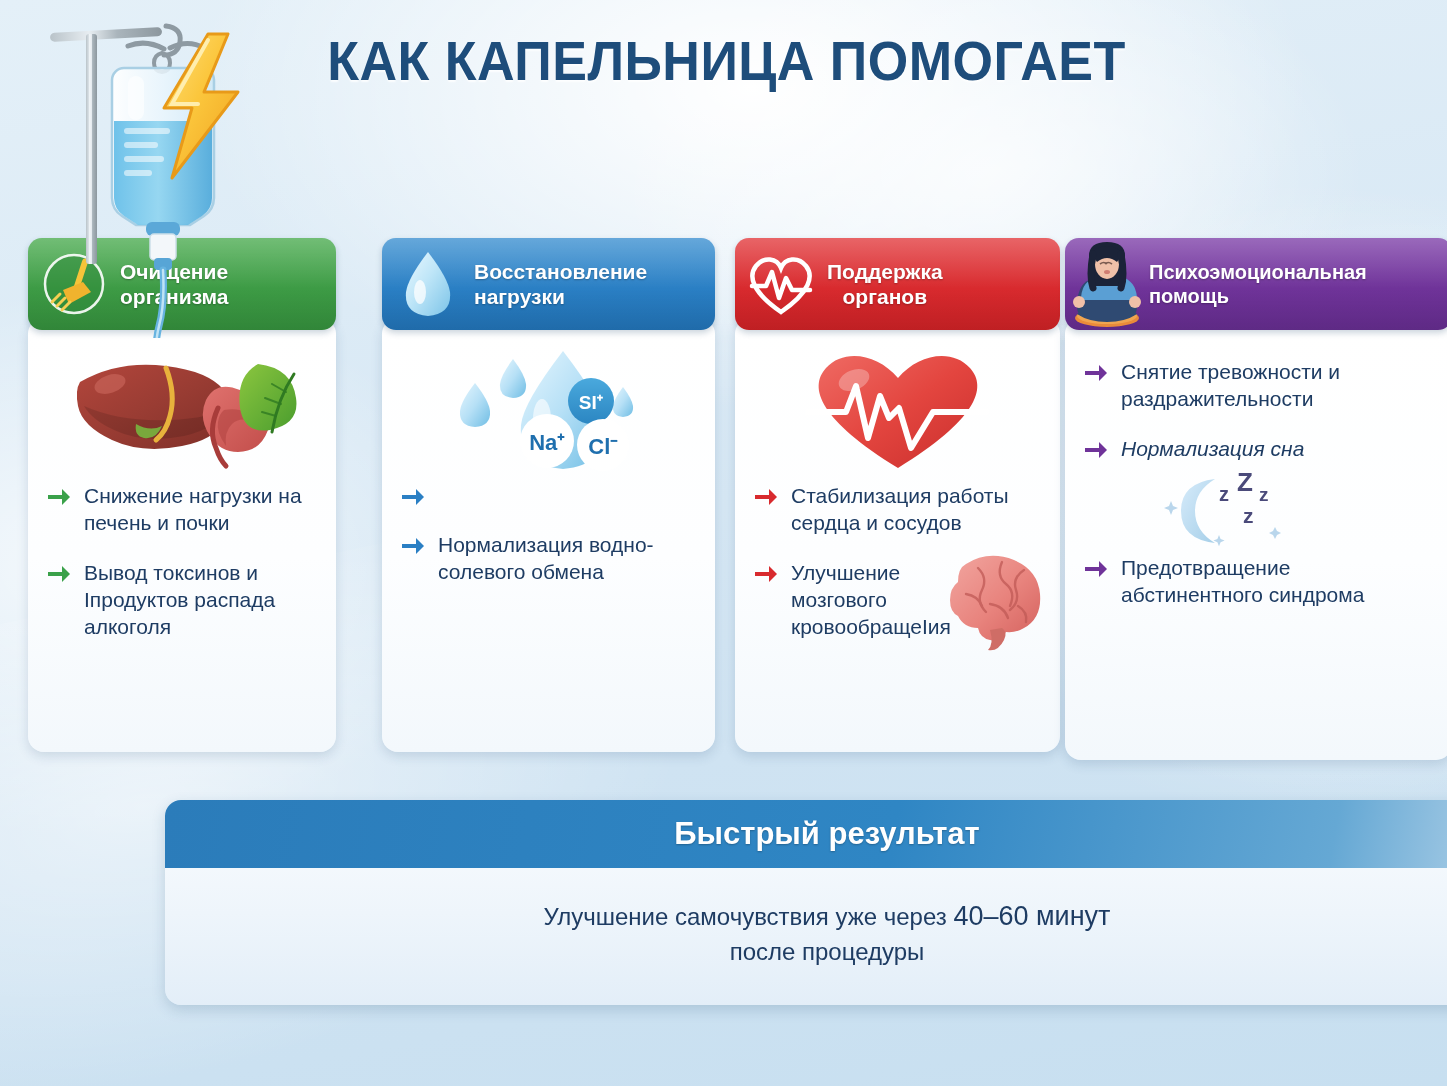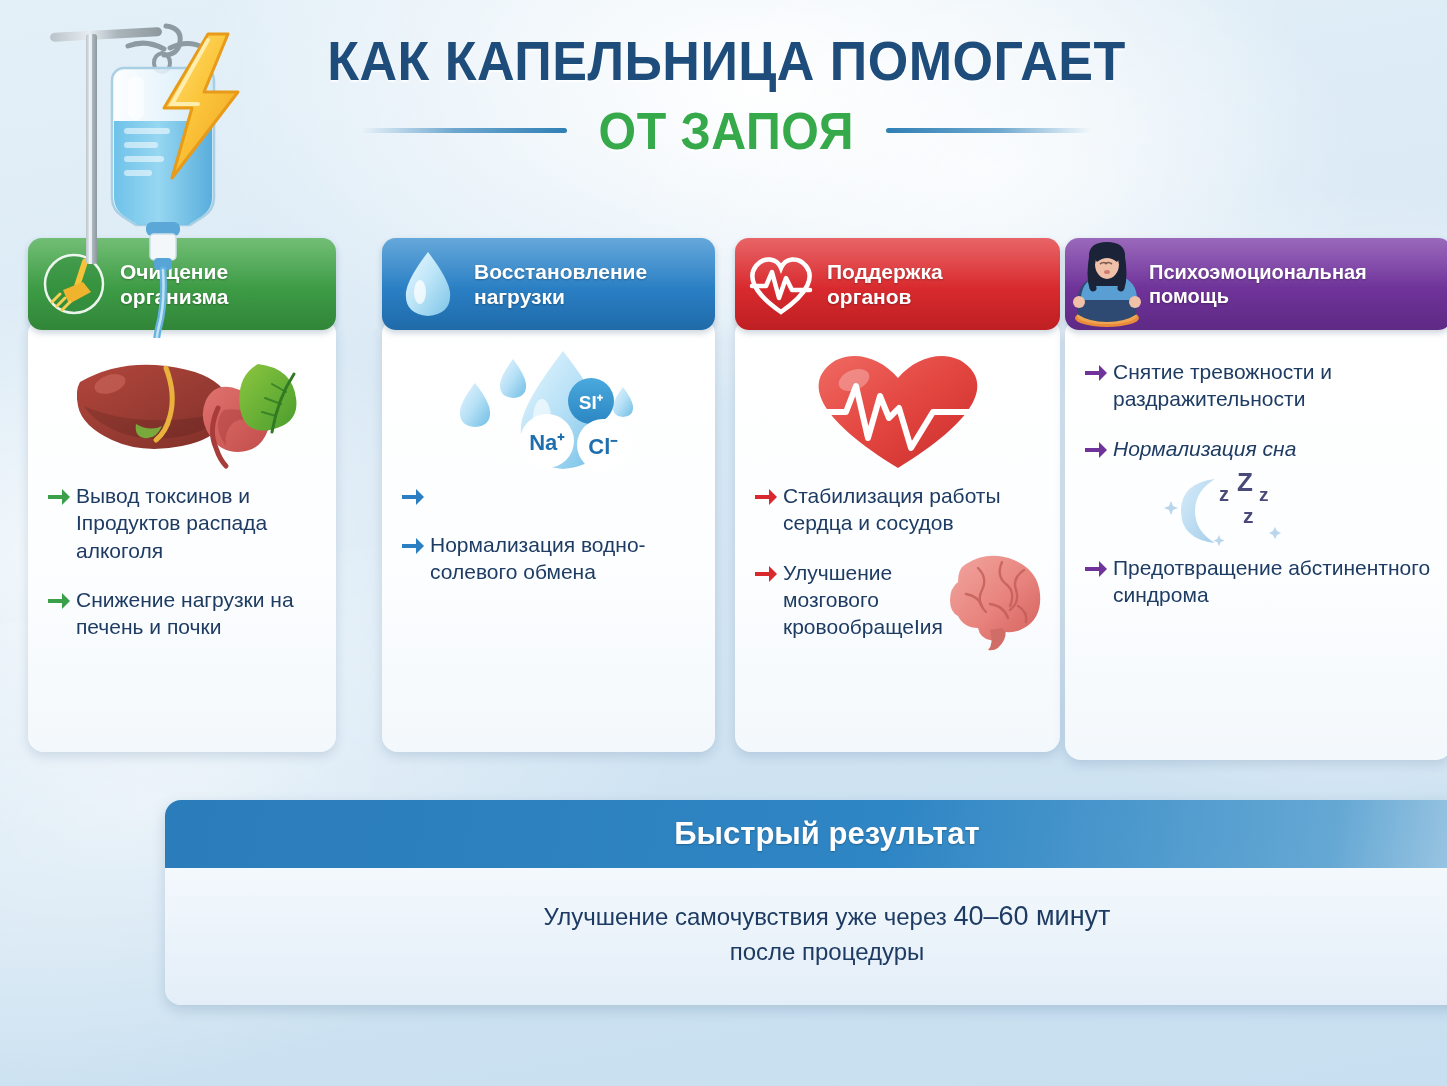--- a/index.html
+++ b/index.html
@@ -66,28 +66,28 @@
     text-shadow:0 1px 2px rgba(0,0,0,.28);padding-right:10px;
   }
   .card-body{
     position:relative;margin-top:-12px;border-radius:16px;
     background:linear-gradient(180deg,#ffffff 0%,#fdfeff 55%,#f3f8fc 100%);
     box-shadow:0 4px 12px rgba(30,70,110,.16);
     padding:26px 18px 24px 18px;z-index:2;
   }
   .illo{height:132px;display:flex;align-items:center;justify-content:center;position:relative;}
   .bullets{margin-top:6px;}
-  .bullet{display:flex;gap:4px;align-items:flex-start;margin-bottom:22px;}
+  .bullet{display:flex;gap:12px;align-items:flex-start;margin-bottom:22px;}
   .bullet:last-child{margin-bottom:0;}
   .arrow{min-width:26px;width:26px;height:24px;margin-top:3px;}
   .btext{font-size:21px;line-height:1.3;color:#1e3c63;}
 
   .c1 .card-head{background:linear-gradient(180deg,#4aab4f 0%,#3d9b45 55%,#35913d 100%);}
   .c2 .card-head{background:linear-gradient(180deg,#3a8fd0 0%,#2a7fc4 55%,#2274b8 100%);}
-  .c3 .card-head{background:linear-gradient(180deg,#e2393c 0%,#d82a2e 55%,#cf2226 100%);}
+  .c3 .card-head{background:linear-gradient(180deg,#e2393c 0%,#d82a2e 55%,#cf2226 100%);text-align:center;}
   .c4 .card-head{background:linear-gradient(180deg,#7d3fa8 0%,#6f3399 55%,#662d90 100%);}
 
   
   .banner{position:absolute;left:165px;top:800px;width:1324px;height:205px;z-index:5;
     border-radius:16px;background:linear-gradient(180deg,#fbfdff 0%,#eef5fb 55%,#e3eef8 100%);
     box-shadow:0 5px 14px rgba(30,70,110,.18);overflow:hidden;}
   .banner-head{height:68px;
     background:linear-gradient(100deg,#2b7cba 0%,#2f86c4 55%,#65a8d4 88%,#a9cde6 100%);
     display:flex;align-items:center;justify-content:center;position:relative;}
   .banner-title{color:#fff;font-size:31px;font-weight:bold;text-shadow:0 1px 2px rgba(0,0,0,.25);}
@@ -150,25 +150,20 @@
     <rect x="122" y="226" width="26" height="26" rx="4" fill="#f3f7fa" stroke="#cddfe9" stroke-width="1.5"></rect>
     <rect x="126" y="250" width="18" height="12" rx="4" fill="#57a5d6"></rect>
 
     <path d="M135 262 q2 34 -4 56 q-6 24 0 50 q8 34 -2 70" stroke="#66b3e0" stroke-width="7" fill="none" stroke-linecap="round"></path>
     <path d="M135 262 q2 34 -4 56 q-6 24 0 50 q8 34 -2 70" stroke="#bfe3f5" stroke-width="2.5" fill="none" stroke-linecap="round"></path>
   </svg>
 </div>
 
 <div class="title-wrap">
   <div class="title-main">КАК КАПЕЛЬНИЦА ПОМОГАЕТ</div>
-  <div class="title-sub-row">
-    <div class="rule"></div>
-    <div class="title-sub">ОТ ЗАПОЯ</div>
-    <div class="rule right"></div>
-  </div>
 </div>
 
 <div class="cards">
 
   <div class="card c1" style="left:28px;width:308px;">
     <div class="card-head">
       <div class="head-icon">
         <svg width="76" height="76" viewBox="0 0 76 76">
           <circle cx="38" cy="38" r="29" fill="#2f8a3a" opacity=".55"></circle>
           <circle cx="38" cy="38" r="29" fill="none" stroke="#ffffff" stroke-width="2.5" opacity=".9"></circle>
@@ -221,29 +216,29 @@
           </g>
         </svg>
       </div>
       <div class="bullets">
         <div class="bullet">
           <span class="arrow">
             <svg width="26" height="24" viewBox="0 0 26 24">
                 <path d="M2 10h14V4l8 8-8 8v-6H2z" fill="#3aa14a"></path>
               </svg>
           </span>
+          <span class="btext">Снижение нагрузки на печень и почки</span>
+        </div>
+        <div class="bullet">
+          <span class="arrow">
+            <svg width="26" height="24" viewBox="0 0 26 24">
+                <path d="M2 10h14V4l8 8-8 8v-6H2z" fill="#3aa14a"></path>
+              </svg>
+          </span>
           <span class="btext">Вывод токсинов и Iпродуктов распада алкоголя</span>
-        </div>
-        <div class="bullet">
-          <span class="arrow">
-            <svg width="26" height="24" viewBox="0 0 26 24">
-                <path d="M2 10h14V4l8 8-8 8v-6H2z" fill="#3aa14a"></path>
-              </svg>
-          </span>
-          <span class="btext">Снижение нагрузки на печень и почки</span>
         </div>
       </div>
     </div>
   </div>
 
   <div class="card c2" style="left:382px;width:333px;">
     <div class="card-head">
       <div class="head-icon">
         <svg width="56" height="72" viewBox="0 0 56 72">
           <defs>

